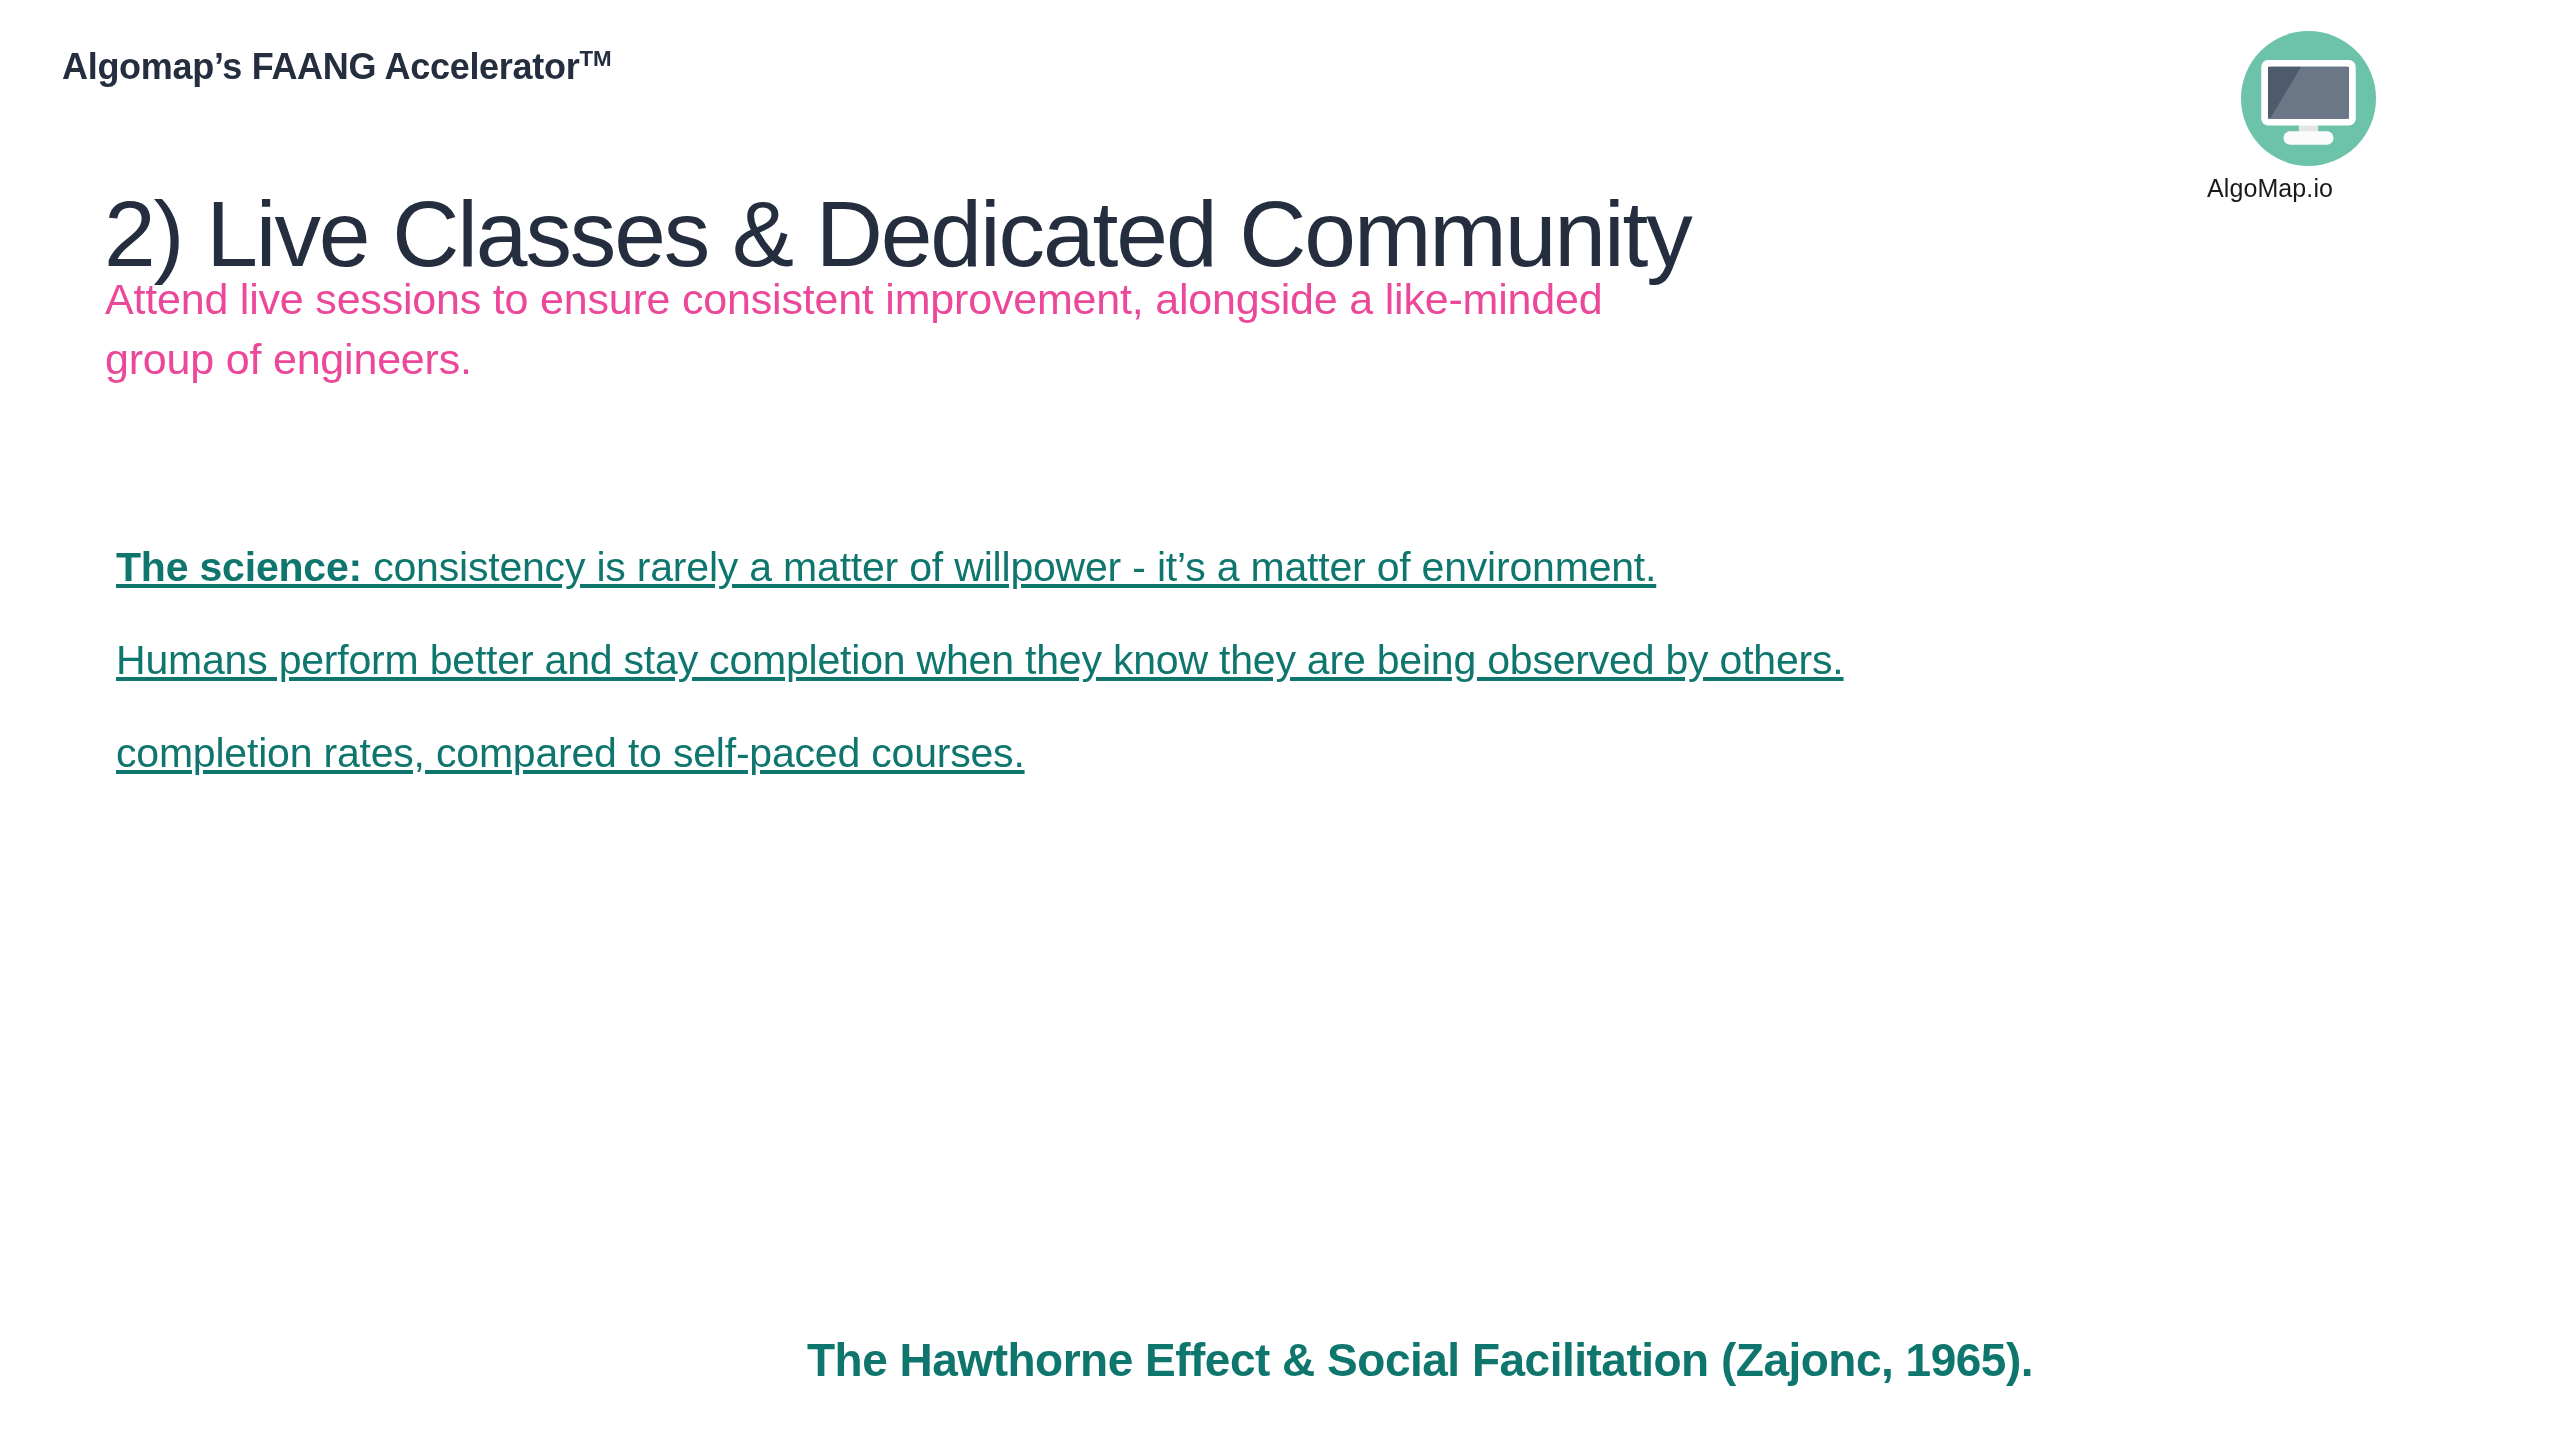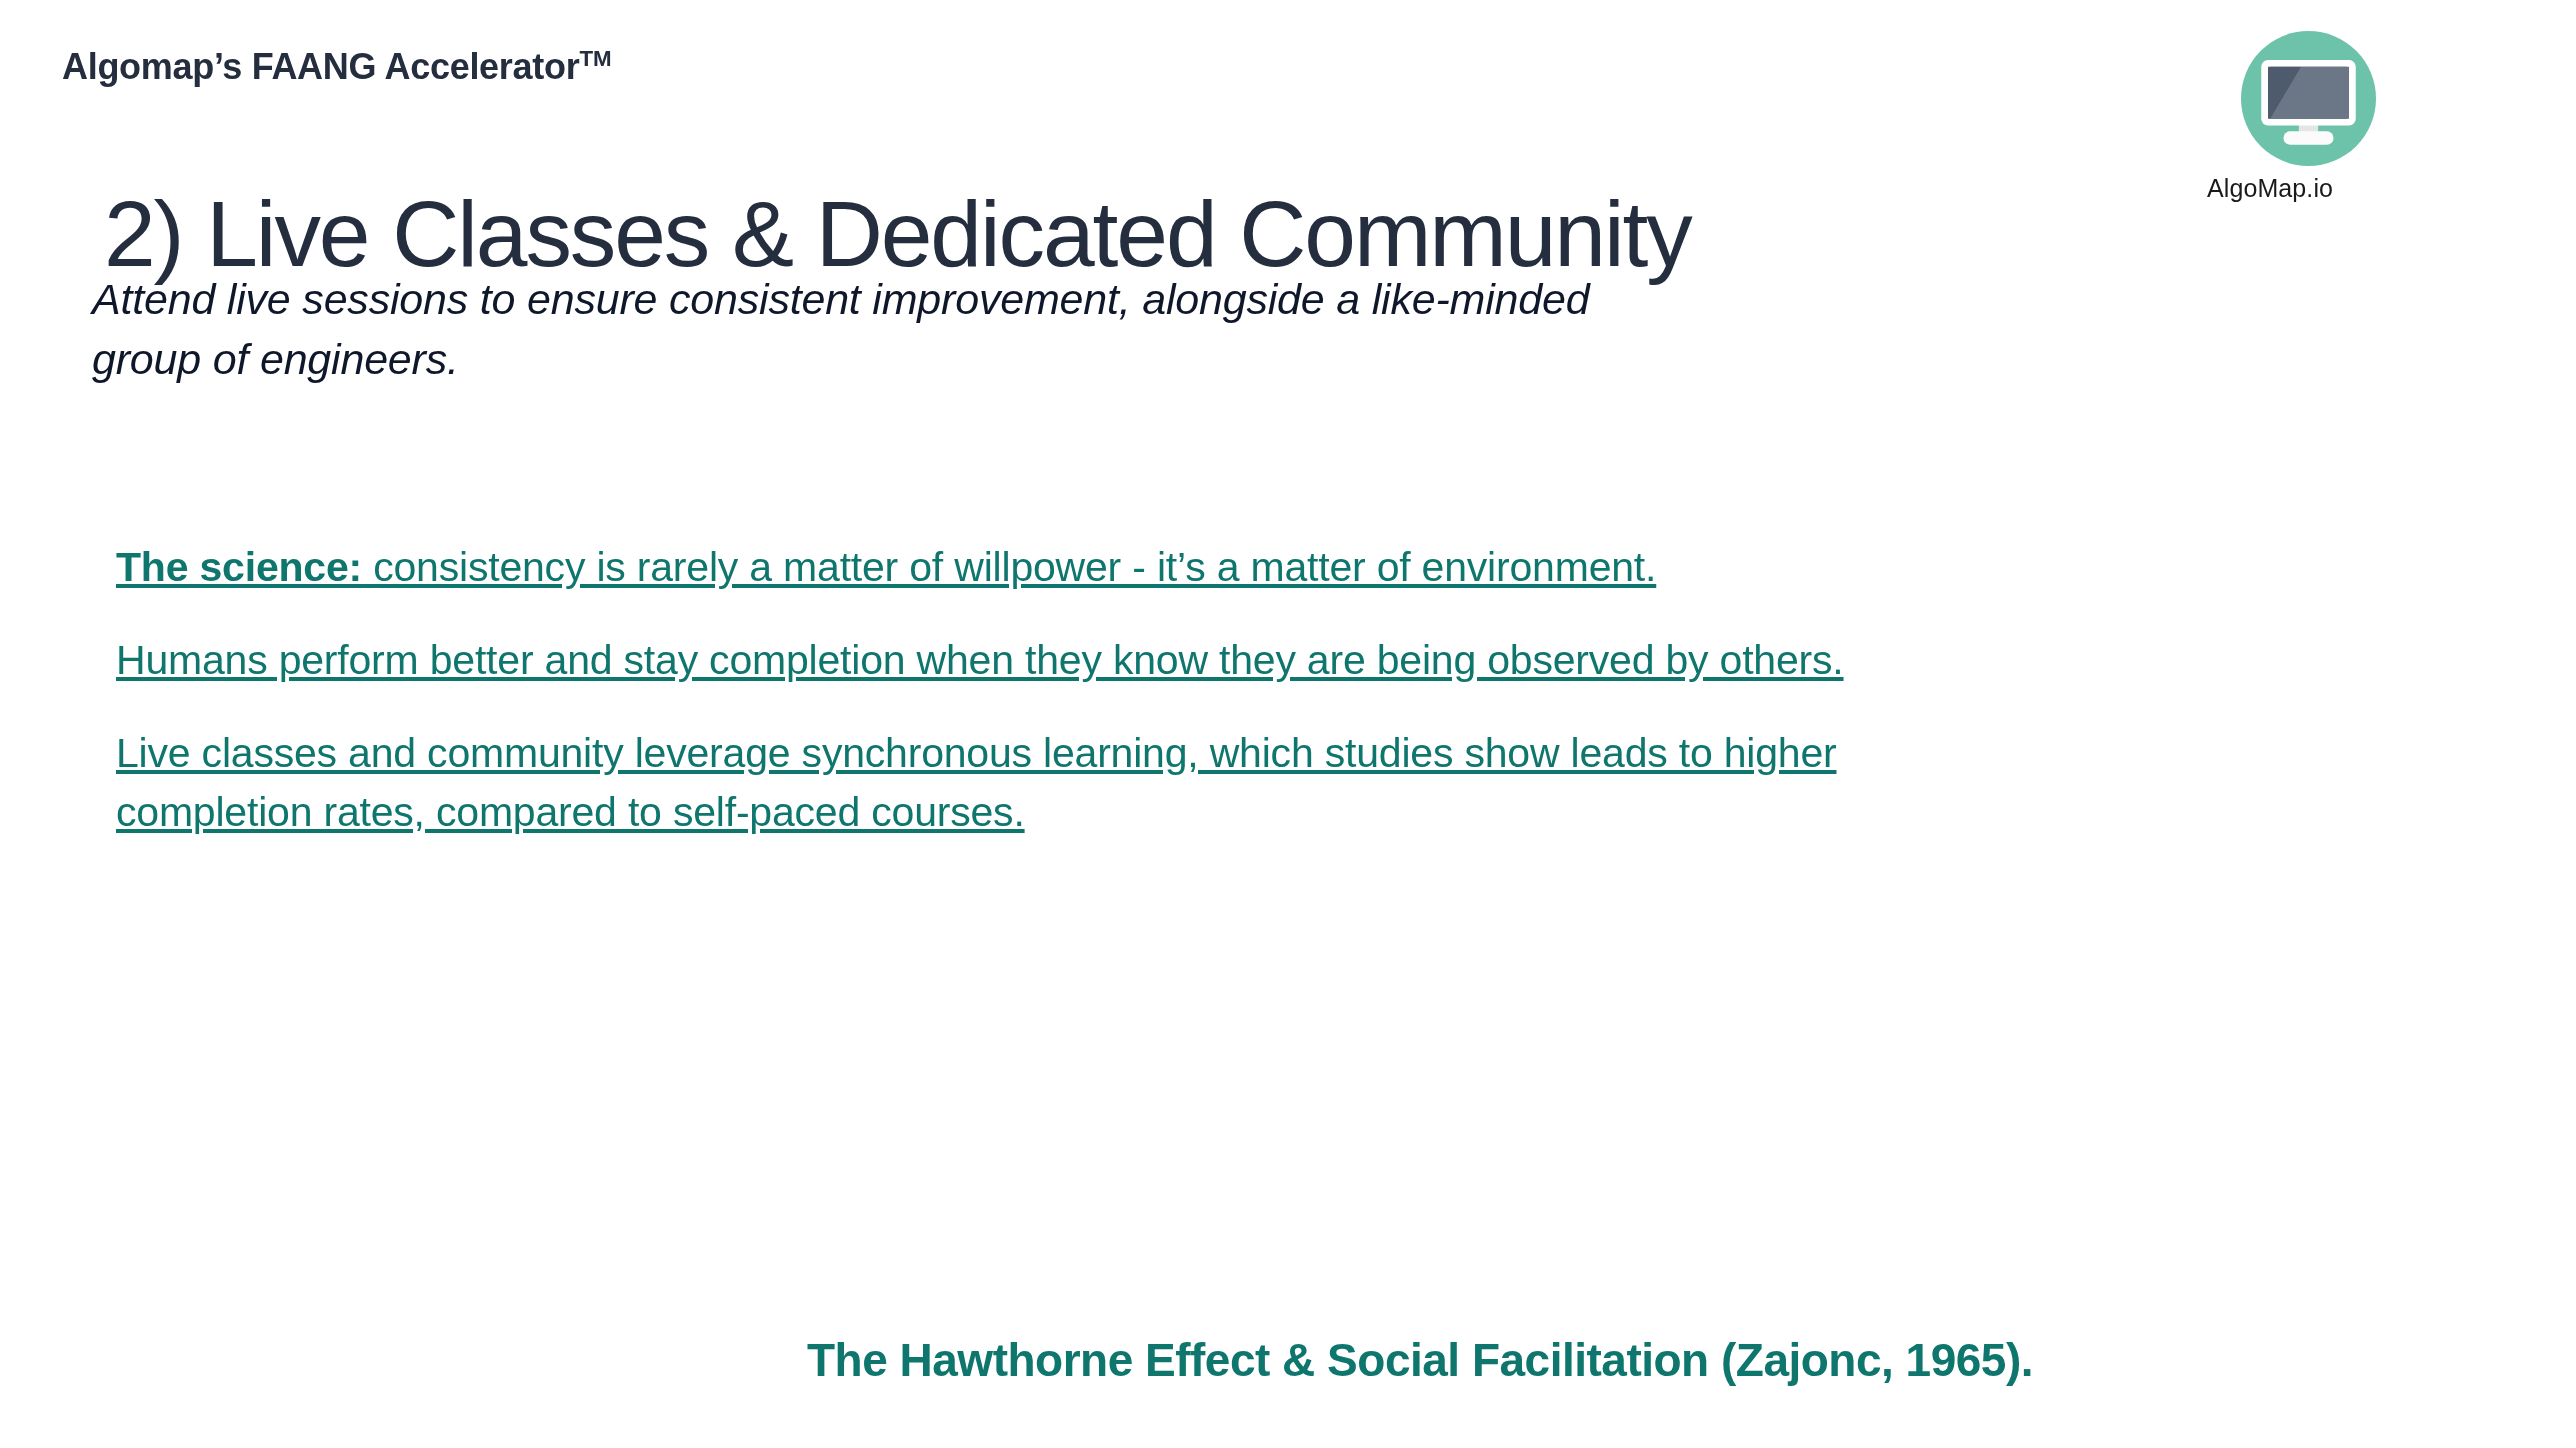--- a/index.html
+++ b/index.html
@@ -49,29 +49,28 @@
     line-height: 1.05;
     font-weight: 400;
     letter-spacing: -2.1px;
     color: #252E3E;
     white-space: nowrap;
   }
 
   
   .slide-subtitle {
     position: absolute;
-    left: 92px;
+    left: 105px;
     top: 269px;
     width: 2028px;
     font-size: 43px;
     line-height: 1.40;
     font-weight: 400;
     letter-spacing: -0.2px;
-    color: #0f172a;
-    font-style: italic;
+    color: #ec4899;
   }
   .slide-subtitle .ln { display: block; }
 
   
   .body-block {
     position: absolute;
     left: 116px;
     top: 526px;
     width: 2299px;
   }
@@ -145,21 +144,20 @@
 
   <div class="body-block">
 
     <p class="body-para p1">
       <b>The science:</b><span> consistency is rarely a matter of willpower - it’s a matter of environment.</span>
     </p>
 
     <p class="body-para p2">Humans perform better and stay completion when they know they are being observed by others.</p>
 
     <p class="body-para p3">
-      <span class="ln">Live classes and community leverage synchronous learning, which studies show leads to higher</span>
       <span class="ln">completion rates, compared to self-paced courses.</span>
     </p>
 
   </div>
 
   <div class="footer-note">The Hawthorne Effect &amp; Social Facilitation (Zajonc, 1965).</div>
 
   <div class="logo-wrap">
     <div class="logo-badge">
       <svg viewBox="0 0 140 140" xmlns="http://www.w3.org/2000/svg" aria-hidden="true">

